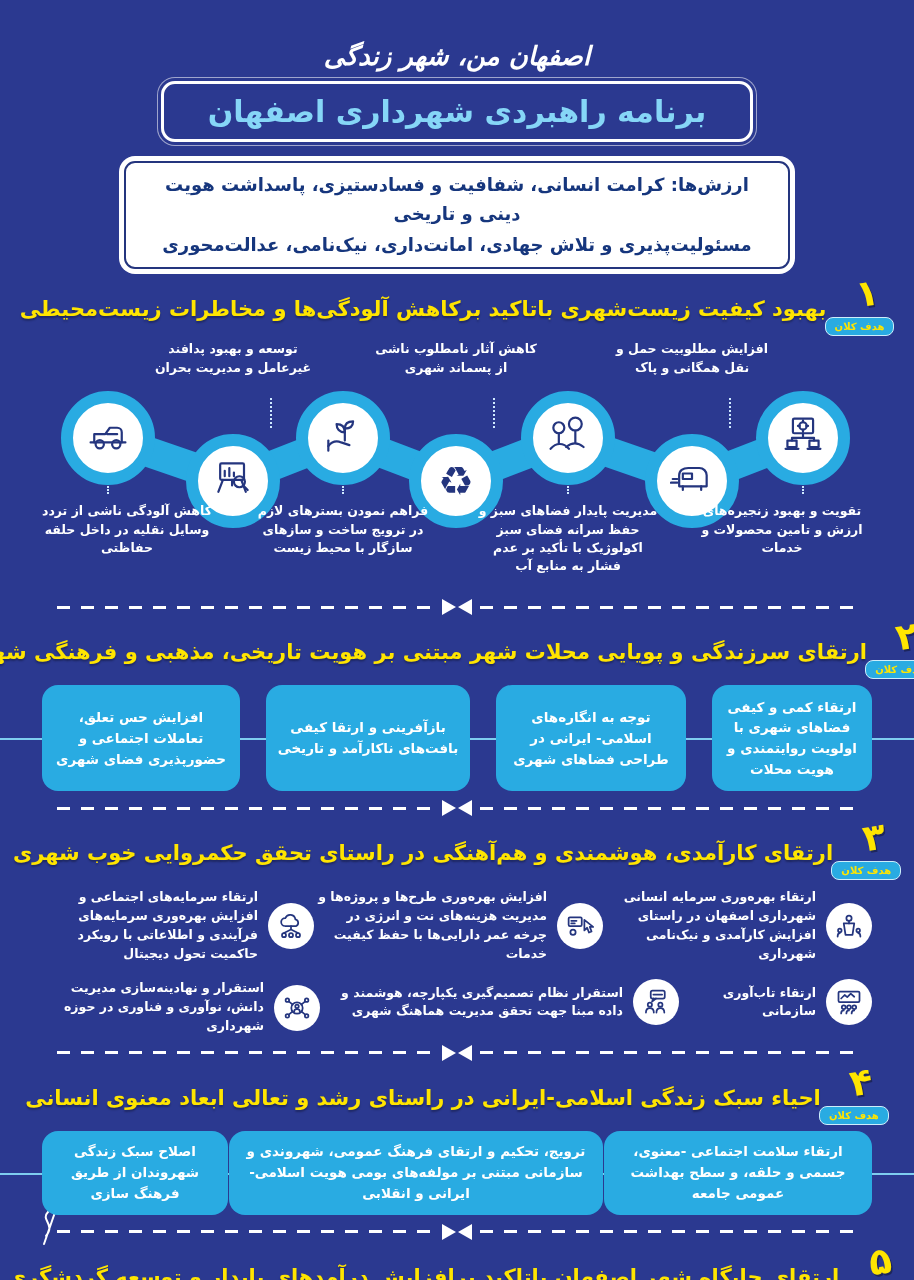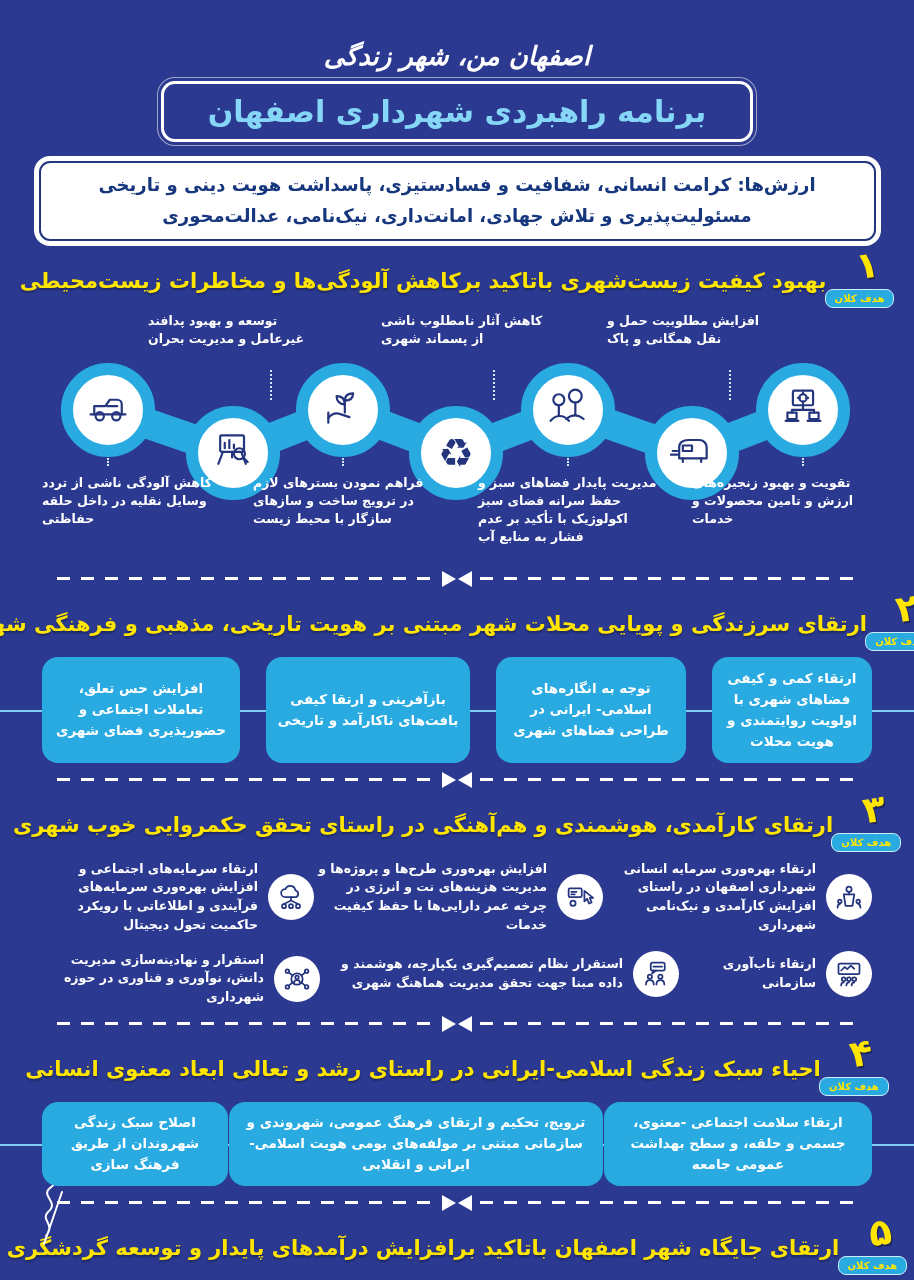--- a/index.html
+++ b/index.html
@@ -15,21 +15,21 @@
   }
   .title-plaque{
     margin:10px auto 0;width:fit-content;max-width:640px;
     border:3px solid #ffffff;border-radius:14px;
     padding:10px 44px;position:relative;
     box-shadow:0 0 0 3px #2b3990,0 0 0 4px rgba(255,255,255,.55);
   }
   .title-plaque .t{color:#86d6f7;font-size:30px;font-weight:bold;white-space:nowrap;}
   
   .values-box{
-    margin:14px auto 6px;width:847px;background:#ffffff;border-radius:16px;
+    margin:14px auto 6px;width:676px;background:#ffffff;border-radius:16px;
     position:relative;padding:13px 30px;box-sizing:border-box;text-align:center;
   }
   .values-box::before{
     content:"";position:absolute;inset:5px;border:2px solid #24357e;border-radius:11px;pointer-events:none;
   }
   .values-box p{margin:2px 0;color:#16367d;font-size:18px;font-weight:bold;line-height:1.6;}
   
   .sec-head{display:flex;align-items:center;justify-content:center;gap:8px;margin:8px 0 2px;}
   .goal-badge{position:relative;width:60px;height:54px;flex:none;}
   .goal-num{
@@ -48,25 +48,25 @@
   .node{
     position:absolute;width:94px;height:94px;border-radius:50%;
     background:#fff;border:12px solid #29abe2;box-sizing:border-box;
     display:flex;align-items:center;justify-content:center;
   }
   .n0{left:714px;top:53px}.n1{left:603px;top:96px}.n2{left:479px;top:53px}
   .n3{left:367px;top:96px}.n4{left:254px;top:53px}.n5{left:144px;top:96px}.n6{left:19px;top:53px}
   .node .glyph{font-size:40px;color:#24357e;line-height:1;font-family:"DejaVu Sans",sans-serif;}
   .nlabel{
     position:absolute;font-size:12.5px;font-weight:bold;color:#fff;
-    line-height:1.45;text-align:left;
+    line-height:1.45;text-align:center;
   }
   .lab-top{top:2px;width:170px;}
   .lab-bottom{top:164px;width:180px;}
-  .lt1{left:565px}.lt3{left:339px}.lt5{left:106px}
+  .lt1{left:565px}.lt3{left:329px}.lt5{left:106px}
   .lb0{left:650px}.lb2{left:436px}.lb4{left:211px}.lb6{left:0;width:170px}
   .dots{position:absolute;width:0;border-right:2.5px dotted #cfe9ff;}
   .d-top{top:60px;height:30px;}
   .d-bot{top:148px;height:8px;}
   .dx1{left:687px}.dx3{left:451px}.dx5{left:228px}
   .dx0{left:760px}.dx2{left:525px}.dx4{left:300px}.dx6{left:65px}
   
   .divider{display:flex;align-items:center;width:800px;margin:7px auto;gap:6px;}
   .divider .dash{flex:1;height:3px;background:repeating-linear-gradient(90deg,#fff 0 13px,transparent 13px 24px);}
   

